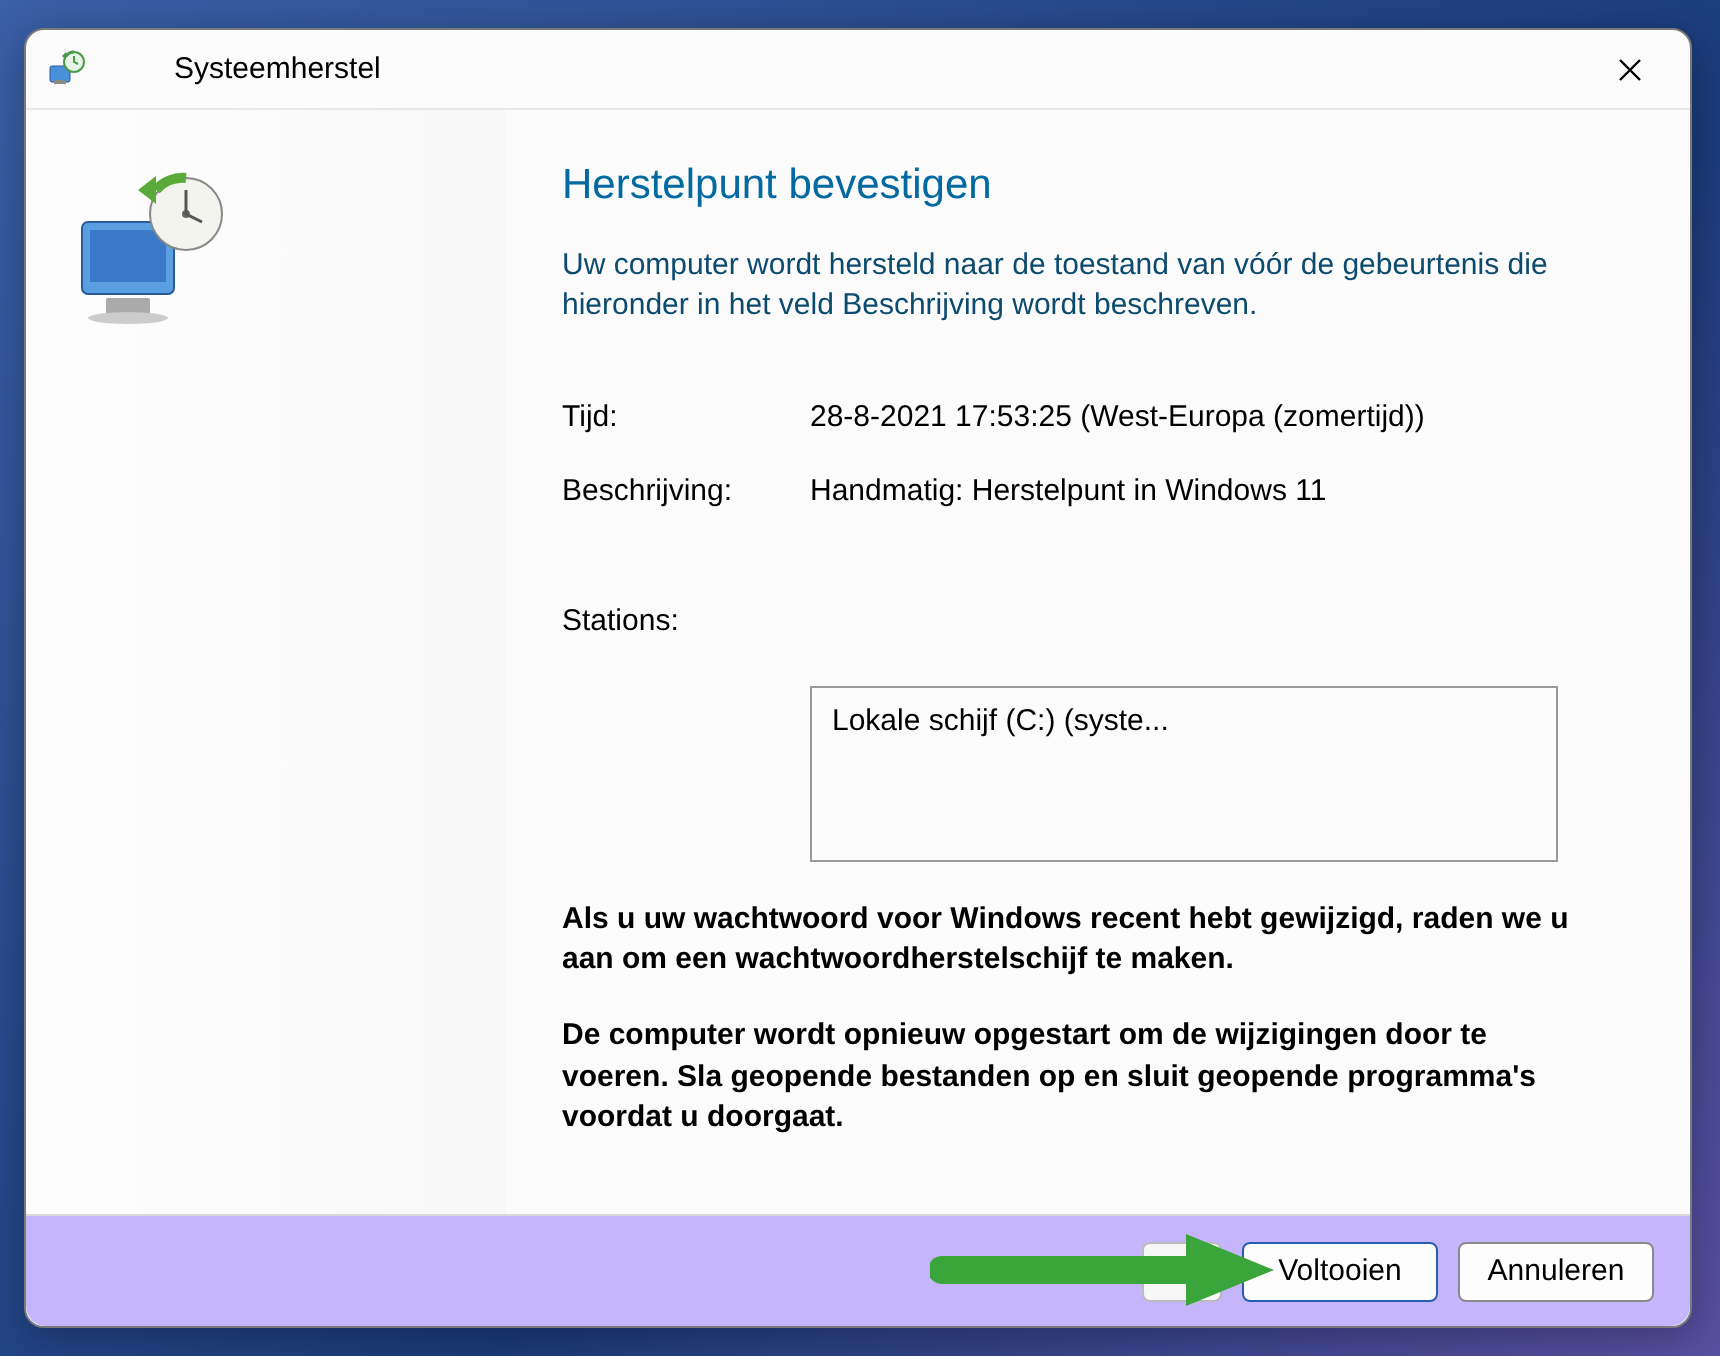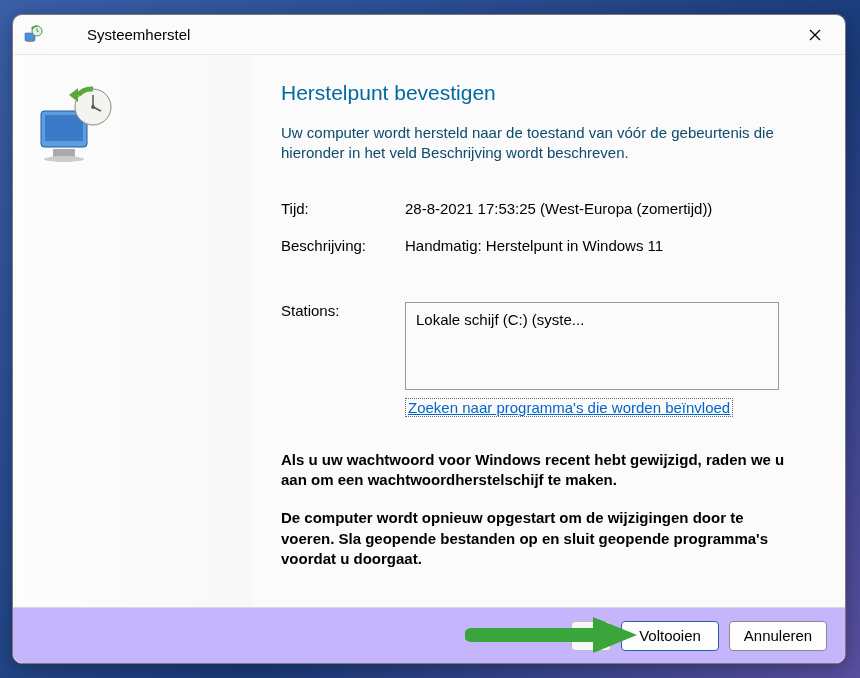--- a/index.html
+++ b/index.html
@@ -81,20 +81,21 @@
     }
     .label { }
     .value { }
     .stations-row { margin-top: 28px; }
     .stations-box {
       border: 1px solid #9a9a9a;
       padding: 8px 10px;
       height: 88px;
       width: 374px;
       font-size: 15px;
+      margin-top: 41px;
     }
     .link {
       color: #0066cc;
       text-decoration: underline;
       margin-top: 8px;
       display: inline-block;
       font-size: 15px;
       border: 1px dotted #666;
       padding: 0 2px;
     }
@@ -190,21 +191,20 @@
       <div class="grid">
         <div class="label">Tijd:</div>
         <div class="value">28-8-2021 17:53:25 (West-Europa (zomertijd))</div>
         <div class="label">Beschrijving:</div>
         <div class="value">Handmatig: Herstelpunt in Windows 11</div>
         <div class="label stations-row">Stations:</div>
         <div class="stations-row">
           <div class="stations-box">
             <div>Lokale schijf (C:) (syste...</div>
           </div>
-          <a href="#" class="link">Zoeken naar programma's die worden beïnvloed</a>
         </div>
       </div>
 
       <div class="spacer"></div>
 
       <p class="note">Als u uw wachtwoord voor Windows recent hebt gewijzigd, raden we u aan om een wachtwoordherstelschijf te maken.</p>
       <p class="note">De computer wordt opnieuw opgestart om de wijzigingen door te voeren. Sla geopende bestanden op en sluit geopende programma's voordat u doorgaat.</p>
     </div>
   </div>
 

